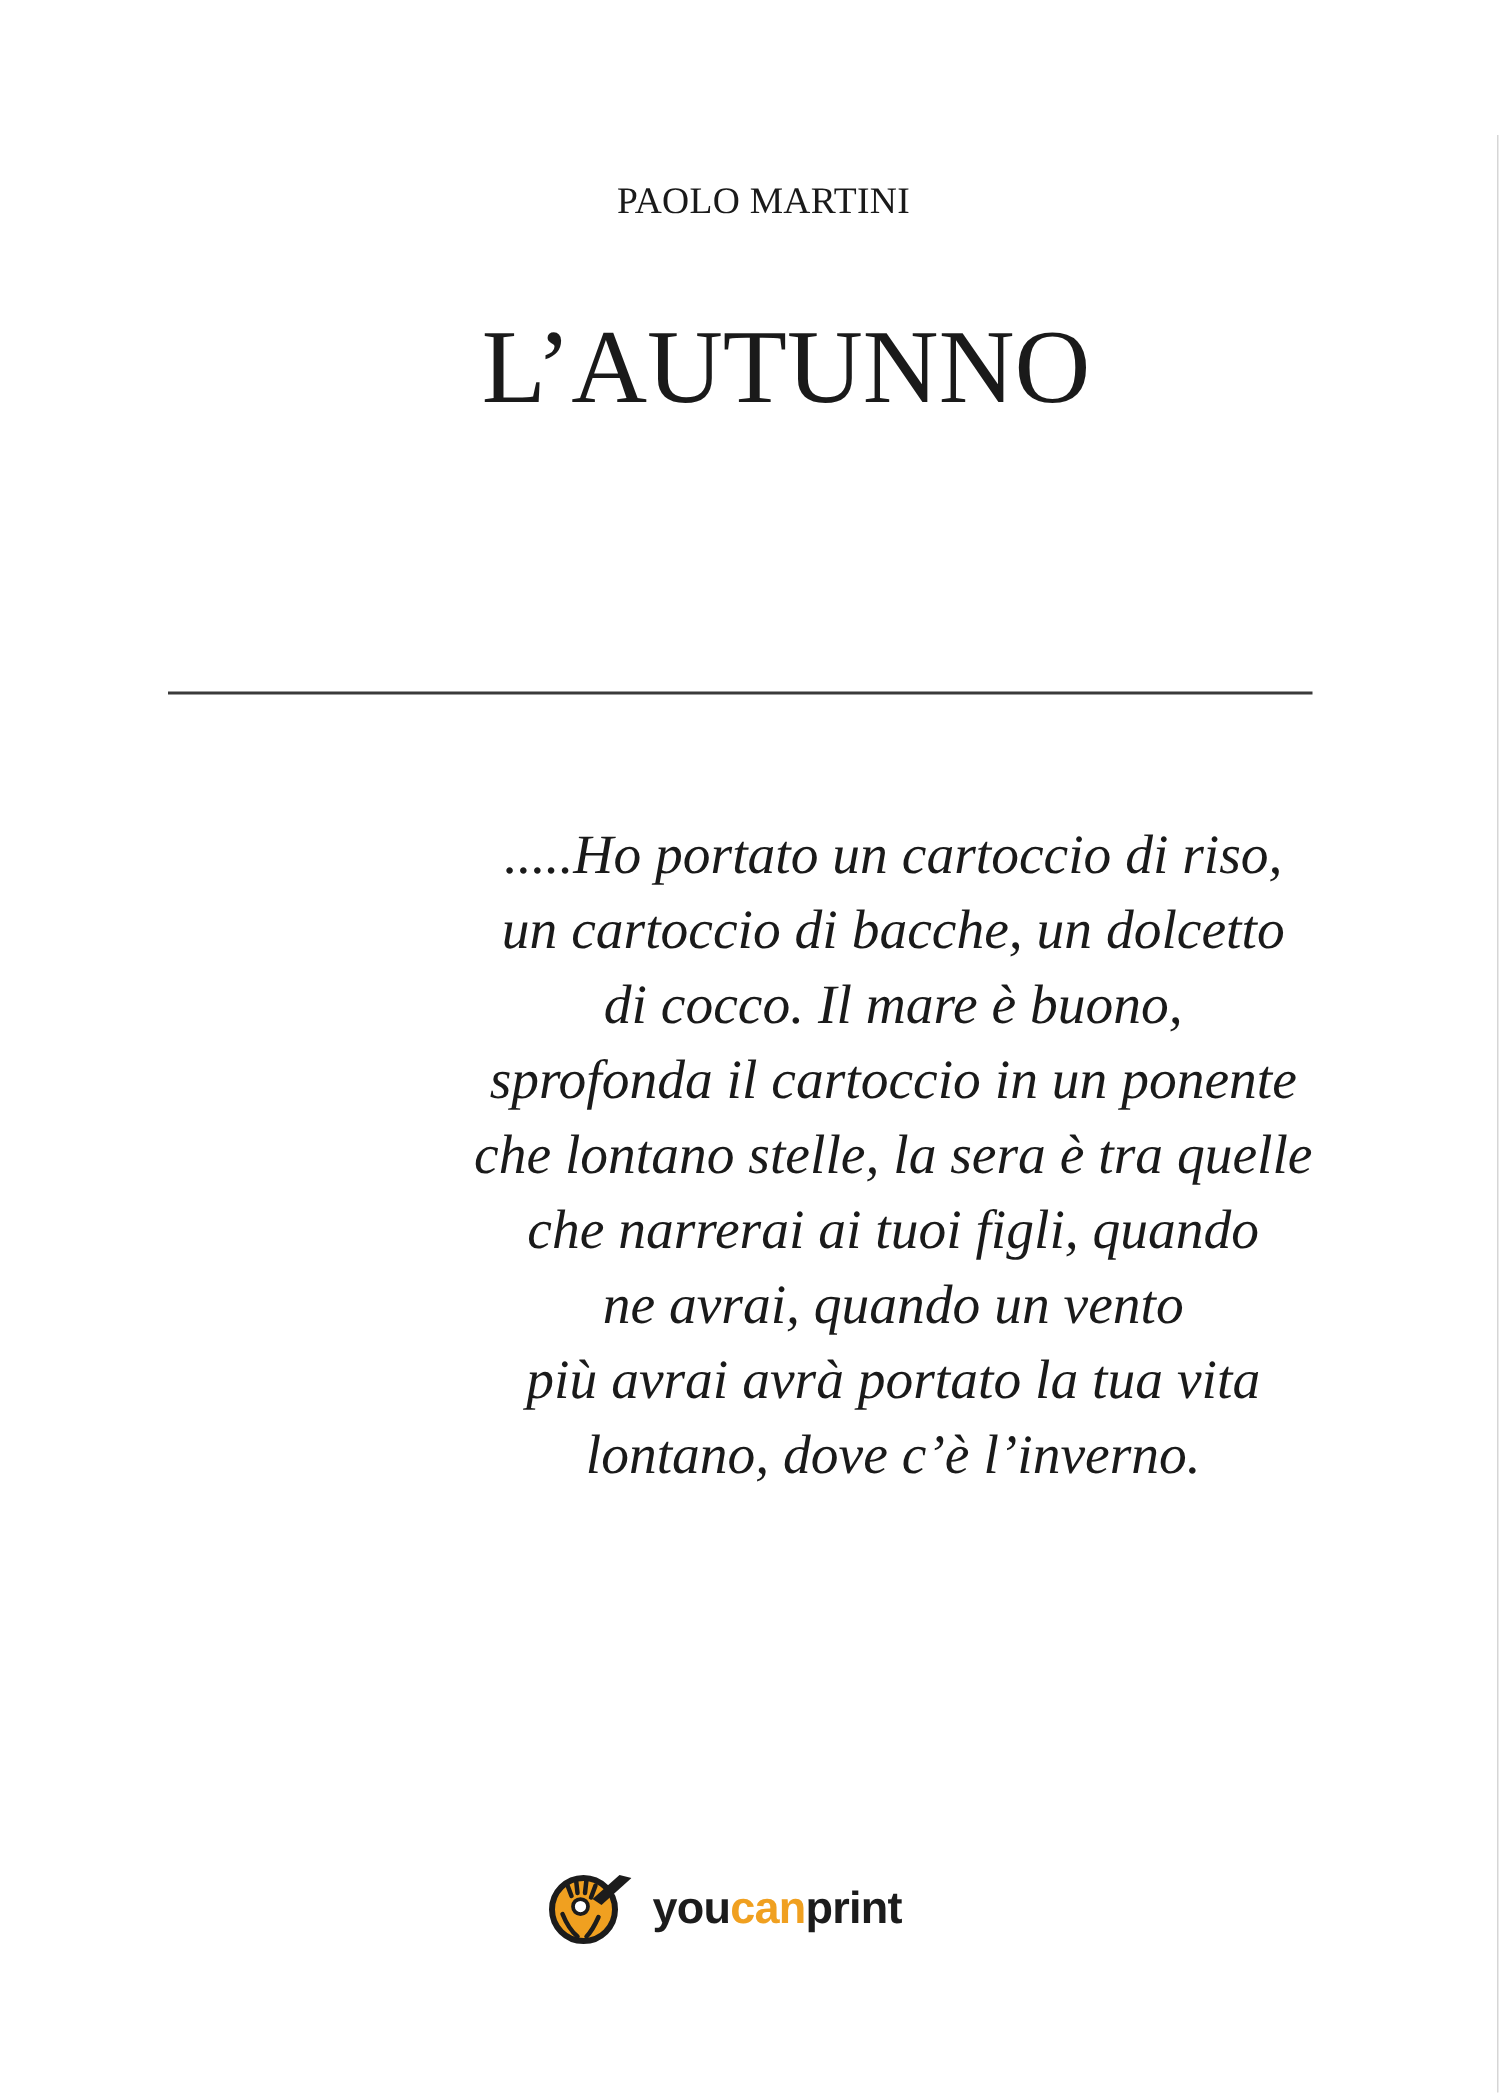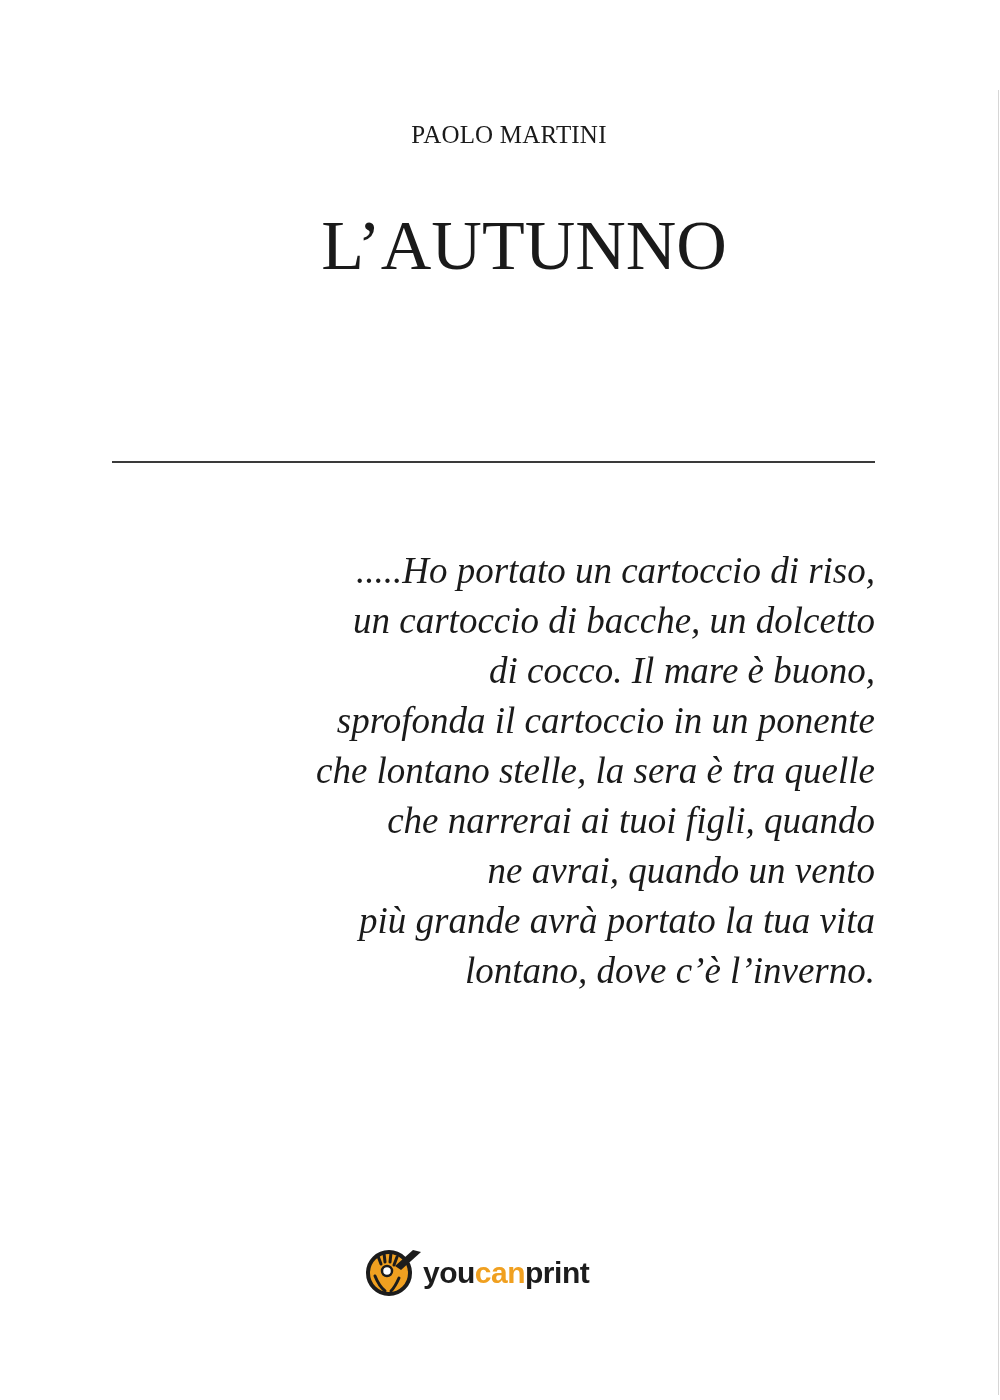--- a/index.html
+++ b/index.html
@@ -6,24 +6,24 @@
   body { width:1000px; height:1400px; position:relative; overflow:hidden; }
   .page { position:absolute; left:0; top:0; width:1000px; height:1400px; background:#fff; }
   .edge { position:absolute; right:1px; top:90px; width:1px; height:1305px; background:#d6d6d6; }
   .author { position:absolute; left:0; width:986px; top:121px; text-align:center;
     font-family:"Liberation Serif", serif; font-size:25px; color:#1a1a1a; letter-spacing:0.2px;padding-left:16px; }
   .title { position:absolute; left:0; width:986px; text-align:center;
     font-family:"Liberation Serif", serif; font-size:70px; color:#1a1a1a; line-height:80px;margin-left:31px; }
   .title.l1 { top:206px; }
   .title.l2 { top:292px; }
   .rule { position:absolute; left:112px; top:461px; width:763px; height:2px; background:#3a3a3a; }
-  .poem { position:absolute; right:125px; top:546px; text-align:right;
+  .poem { position:absolute; right:125px; top:546px; text-align:center;
     font-family:"Liberation Serif", serif; font-style:italic; font-size:37px; color:#1a1a1a; }
   .poem .line { display:block; height:50px; line-height:50px; white-space:nowrap; }
-  .logo { position:absolute; left:365px; top:1246px; height:52px; display:flex; align-items:center; }
+  .logo { position:absolute; left:365px; top:1246px; height:52px; display:flex; align-items:center;gap:12px; }
   .logo svg { display:block; }
   .logo-text { font-family:"Liberation Sans", sans-serif; font-weight:bold; font-size:30px;
     letter-spacing:-0.5px; margin-left:2px; margin-top:2px; }
   .logo-text .dark { color:#1c1c1c; }
   .logo-text .accent { color:#f0a020; }
 </style>
 </head>
 <body>
 
 <div class="page">
@@ -36,21 +36,21 @@
   <div class="rule"></div>
 
   <div class="poem">
     <span class="line">.....Ho portato un cartoccio di riso,</span>
     <span class="line">un cartoccio di bacche, un dolcetto</span>
     <span class="line">di cocco. Il mare è buono,</span>
     <span class="line">sprofonda il cartoccio in un ponente</span>
     <span class="line">che lontano stelle, la sera è tra quelle</span>
     <span class="line">che narrerai ai tuoi figli, quando</span>
     <span class="line">ne avrai, quando un vento</span>
-    <span class="line">più grande avrà portato la tua vita</span>
+    <span class="line">più avrai avrà portato la tua vita</span>
     <span class="line">lontano, dove c’è l’inverno.</span>
   </div>
 
   <div class="logo">
     <span>
       <svg width="56" height="52" viewBox="0 0 56 52">
         <circle cx="24" cy="27" r="21" fill="#f0a020" stroke="#1c1c1c" stroke-width="4"></circle>
         <path d="M30 20 L48 4 L56 6 L36 24 Z" fill="#1c1c1c"></path>
         <circle cx="22" cy="25" r="5" fill="#fff" stroke="#1c1c1c" stroke-width="2.5"></circle>
         <path d="M16 18 L13 10 M20 16 L19 7 M25 16 L26 7 M29 19 L32 11" stroke="#1c1c1c" stroke-width="3" stroke-linecap="round"></path>

